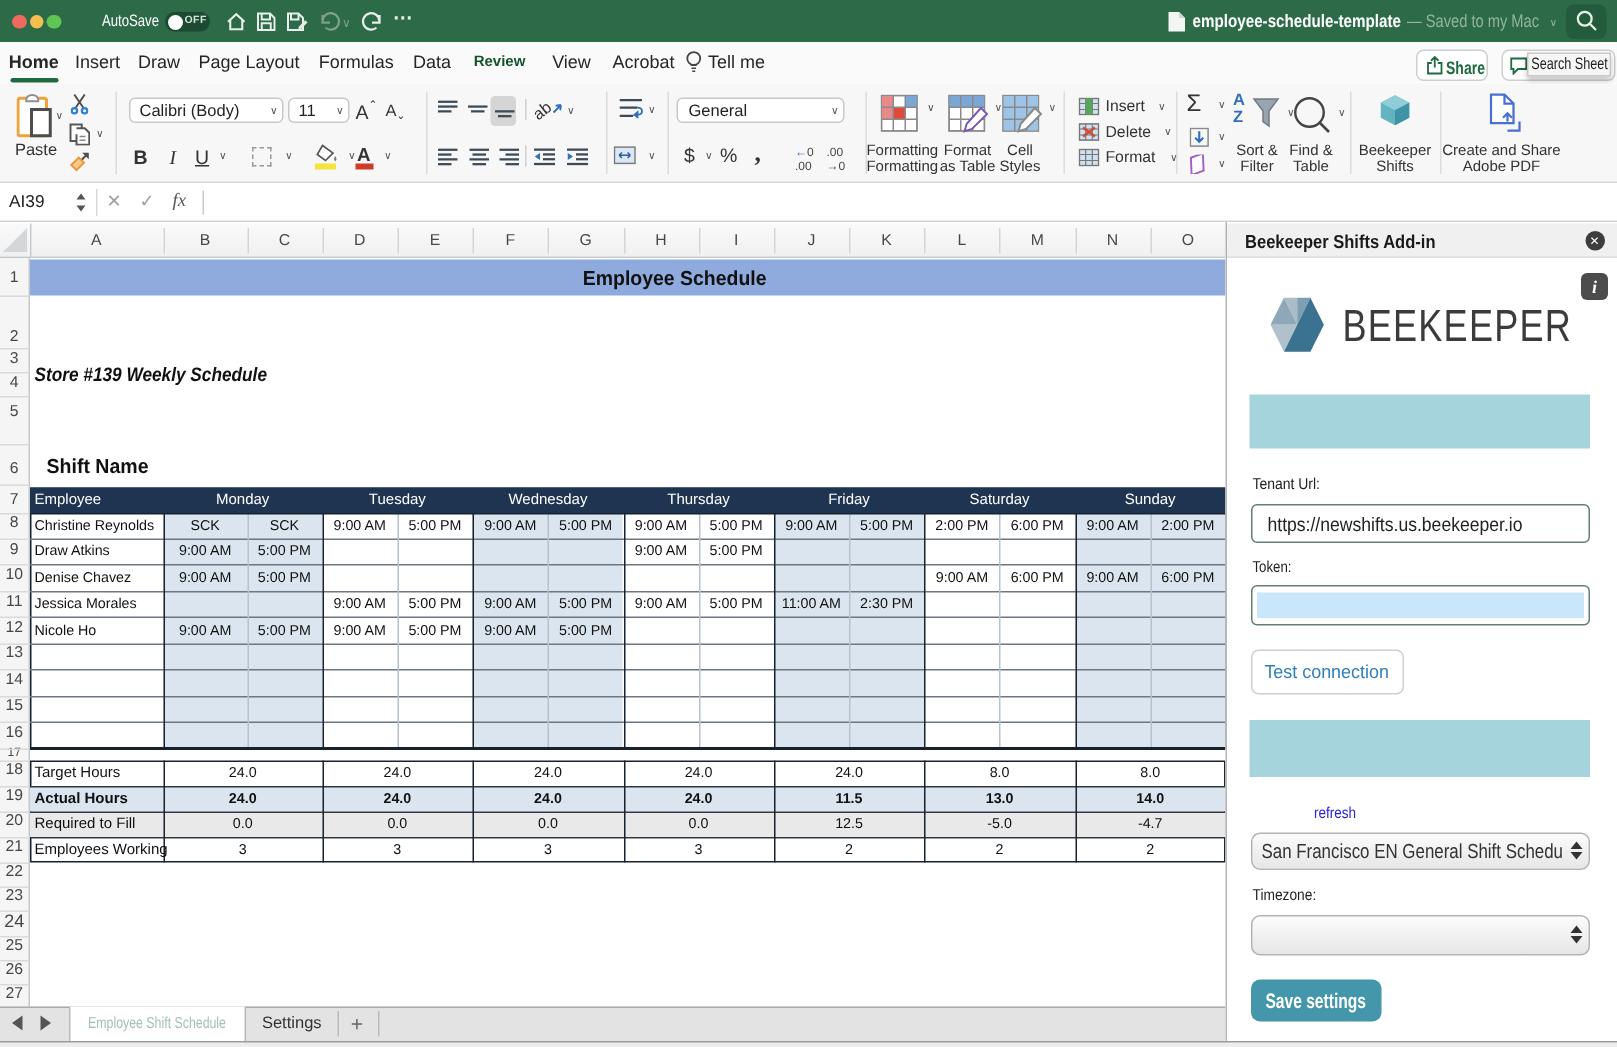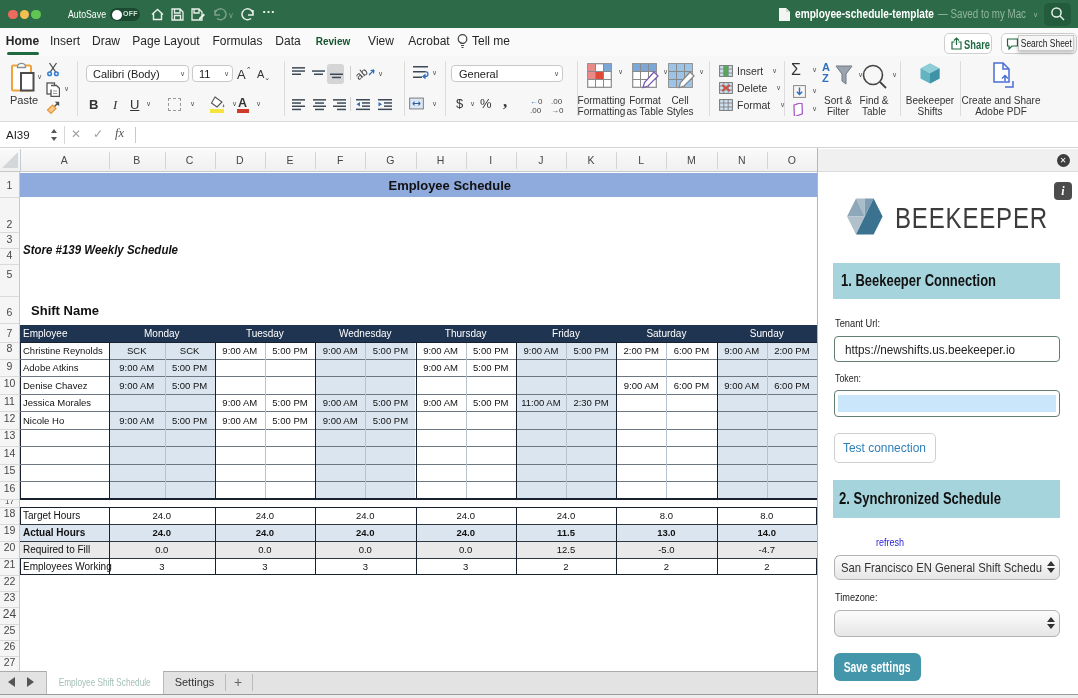--- a/index.html
+++ b/index.html
@@ -448,21 +448,21 @@
 <div class="a" style="left:515.8px;top:341.5px;width:1px;height:157.0px;background:#18222e;"></div>
 <div class="a" style="left:566.0px;top:341.5px;width:1px;height:157.0px;background:#b6c2ce;"></div>
 <div class="a" style="left:616.2px;top:341.5px;width:1px;height:157.0px;background:#18222e;"></div>
 <div class="a" style="left:666.4px;top:341.5px;width:1px;height:157.0px;background:#b6c2ce;"></div>
 <div class="a" style="left:716.6px;top:341.5px;width:1px;height:157.0px;background:#18222e;"></div>
 <div class="a" style="left:766.8px;top:341.5px;width:1px;height:157.0px;background:#b6c2ce;"></div>
 <div class="a" style="left:817.0px;top:341.5px;width:1px;height:157.0px;background:#18222e;"></div>
 <div class="a" style="left:19.5px;top:341.5px;width:797.5px;height:1px;background:#18222e;"></div>
 <div class="a" style="left:19.5px;top:497.5px;width:797.5px;height:2px;background:#18222e;"></div>
 <div class="a vctr" style="left:23px;top:341.5px;height:17.44px;font-size:9.5px;color:#111;">Christine Reynolds</div>
-<div class="a vctr" style="left:23px;top:358.9px;height:17.44px;font-size:9.5px;color:#111;">Adobe Atkins</div>
+<div class="a vctr" style="left:23px;top:358.9px;height:17.44px;font-size:9.5px;color:#111;">Draw Atkins</div>
 <div class="a vctr" style="left:23px;top:376.4px;height:17.44px;font-size:9.5px;color:#111;">Denise Chavez</div>
 <div class="a vctr" style="left:23px;top:393.8px;height:17.44px;font-size:9.5px;color:#111;">Jessica Morales</div>
 <div class="a vctr" style="left:23px;top:411.3px;height:17.44px;font-size:9.5px;color:#111;">Nicole Ho</div>
 <div class="a ctr" style="left:109.0px;top:341.5px;width:55.5px;height:17.44px;font-size:9.5px;color:#111;">SCK</div>
 <div class="a ctr" style="left:164.5px;top:341.5px;width:50.2px;height:17.44px;font-size:9.5px;color:#111;">SCK</div>
 <div class="a ctr" style="left:214.7px;top:341.5px;width:50.2px;height:17.44px;font-size:9.5px;color:#111;">9:00 AM</div>
 <div class="a ctr" style="left:264.9px;top:341.5px;width:50.2px;height:17.44px;font-size:9.5px;color:#111;">5:00 PM</div>
 <div class="a ctr" style="left:315.1px;top:341.5px;width:50.2px;height:17.44px;font-size:9.5px;color:#111;">9:00 AM</div>
 <div class="a ctr" style="left:365.3px;top:341.5px;width:50.2px;height:17.44px;font-size:9.5px;color:#111;">5:00 PM</div>
 <div class="a ctr" style="left:415.5px;top:341.5px;width:50.2px;height:17.44px;font-size:9.5px;color:#111;">9:00 AM</div>
@@ -549,44 +549,45 @@
 <div class="a ctr" style="left:46px;top:671px;width:118px;height:21px;font-size:10.5px;color:#a3c0b6;">
       <span class="sx" style="transform-origin: 50% 50%; transform: scaleX(0.7841);">Employee Shift Schedule</span>
     </div>
 <div class="a ctr" style="left:164px;top:671px;width:61px;height:21px;font-size:11px;color:#333;">Settings</div>
 <div class="a" style="left:225px;top:674px;width:1px;height:17px;background:#bbb;"></div>
 <div class="a ctr" style="left:230px;top:671px;width:16px;height:21px;font-size:14px;color:#666;">+</div>
 <div class="a" style="left:252px;top:674px;width:1px;height:17px;background:#bbb;"></div>
 <div class="a" style="left:0;top:694px;width:1078px;height:4px;background:#ededed;border-top:1px solid #9b9b9b;"></div>
 <div class="a" style="left:817px;top:148px;width:261px;height:546px;background:#fff;border-left:1px solid #b5b5b5;"></div>
 <div class="a" style="left:818px;top:149px;width:260px;height:23px;background:#f0f0f0;border-bottom:1px solid #dcdcdc;"></div>
+<div class="a vctr" style="left:830px;top:149px;height:23px;font-size:12.5px;font-weight:bold;color:#1a1a1a;">
+      <span class="sx" style="transform: scaleX(0.8818);">Beekeeper Shifts Add-in</span>
+    </div>
 <div class="a ctr" style="left:1056.5px;top:154px;width:13px;height:13px;border-radius:50%;background:#3d3d3d;color:#fff;font-size:8px;">✕</div>
 <div class="a ctr" style="left:1054px;top:182px;width:18px;height:18px;border-radius:4px;background:#4c4c4c;color:#fff;font-size:12px;font-style:italic;font-family:serif;font-weight:bold;">i</div>
 <svg class="a" style="left:847px;top:198px;" width="36" height="38" viewBox="0 0 36 38">
 <polygon points="9,0.5 17.8,0.5 17.8,18.5" fill="#a9bcc8"></polygon>
 <polygon points="0,18.5 9,0.5 17.8,18.5" fill="#8ea8ba"></polygon>
 <polygon points="0,18.5 9,36.5 17.8,18.5" fill="#b0c1cc"></polygon>
 <polygon points="17.8,0.5 26.6,0.5 17.8,18.5" fill="#7e9eb3"></polygon>
 <polygon points="26.6,0.5 35.6,18.5 26.6,36.5 9,36.5 17.8,18.5" fill="#3a7290"></polygon>
 </svg>
 <div class="a" style="left:895px;top:201px;font-size:30px;color:#3b3b3b;"><span class="sx" id="bklogo" style="letter-spacing: 1px; transform: scaleX(0.8021);">BEEKEEPER</span></div>
 <div class="a" style="left:833px;top:262.5px;width:227px;height:36.5px;background:#a6d4dc;"></div>
-<div class="a" style="left:841px;top:271px;font-size:17px;font-weight:bold;color:#111;"><span class="sx" style="transform: scaleX(0.7631);">1. Beekeeper Connection</span></div>
 <div class="a" style="left:834.5px;top:317px;font-size:10.5px;color:#222;"><span class="sx" style="transform: scaleX(0.8862);">Tenant Url:</span></div>
 <div class="a" style="left:834px;top:335.5px;width:225.5px;height:26px;background:#fff;border:1px solid #627f70;border-radius:4px;"></div>
 <div class="a" style="left:845px;top:342px;font-size:13px;color:#222;"><span class="sx" style="transform: scaleX(0.9013);">https://newshifts.us.beekeeper.io</span></div>
 <div class="a" style="left:834.5px;top:372px;font-size:10.5px;color:#222;"><span class="sx" style="transform: scaleX(0.8404);">Token:</span></div>
 <div class="a" style="left:834px;top:390px;width:225.5px;height:26.5px;background:#fff;border:1px solid #627f70;border-radius:4px;"></div>
 <div class="a" style="left:838px;top:394.5px;width:217.5px;height:17.5px;background:#c9e6fa;"></div>
 <div class="a" style="left:834px;top:433px;width:101.5px;height:29.5px;background:#fff;border:1px solid #cfcfcf;border-radius:5px;"></div>
 <div class="a ctr" style="left:834px;top:433px;width:101.5px;height:29.5px;font-size:12.5px;color:#2f80b9;">
       <span class="sx" style="transform-origin: 50% 50%; transform: scaleX(0.9556);">Test connection</span>
     </div>
 <div class="a" style="left:833px;top:480px;width:227px;height:37.5px;background:#a6d4dc;"></div>
-<div class="a" style="left:839px;top:489px;font-size:17px;font-weight:bold;color:#111;"><span class="sx" style="transform: scaleX(0.769);">2. Synchronized Schedule</span></div>
 <div class="a" style="left:835px;top:535.5px;font-size:10.5px;color:#222;margin-top:18px;"><span class="sx" style="transform: scaleX(0.8351);">Schedule:</span></div>
 <div class="a" style="left:876px;top:535.5px;font-size:10.5px;color:#2a22dd;text-decoration:underline;"><span class="sx" style="transform: scaleX(0.8566);">refresh</span></div>
 <div class="a" style="left:834px;top:554.5px;width:225.5px;height:25.5px;background:linear-gradient(#fcfcfc,#e6e6e6);border:1px solid #b3b3b3;border-radius:6px;"></div>
 <div class="a" style="left:841px;top:560px;font-size:13.5px;color:#333;"><span class="sx" style="transform: scaleX(0.8345);">San Francisco EN General Shift Schedu</span></div>
 <div class="a" style="left:1047px;top:561px;width:0;height:0;border-left:4px solid transparent;border-right:4px solid transparent;border-bottom:5px solid #333;"></div>
 <div class="a" style="left:1047px;top:568px;width:0;height:0;border-left:4px solid transparent;border-right:4px solid transparent;border-top:5px solid #333;"></div>
 <div class="a" style="left:835px;top:591px;font-size:10.5px;color:#222;"><span class="sx" style="transform: scaleX(0.8738);">Timezone:</span></div>
 <div class="a" style="left:834px;top:610px;width:225.5px;height:26.5px;background:linear-gradient(#fcfcfc,#e6e6e6);border:1px solid #b3b3b3;border-radius:6px;"></div>
 <div class="a" style="left:1047px;top:617px;width:0;height:0;border-left:4px solid transparent;border-right:4px solid transparent;border-bottom:5px solid #333;"></div>
 <div class="a" style="left:1047px;top:624px;width:0;height:0;border-left:4px solid transparent;border-right:4px solid transparent;border-top:5px solid #333;"></div>

